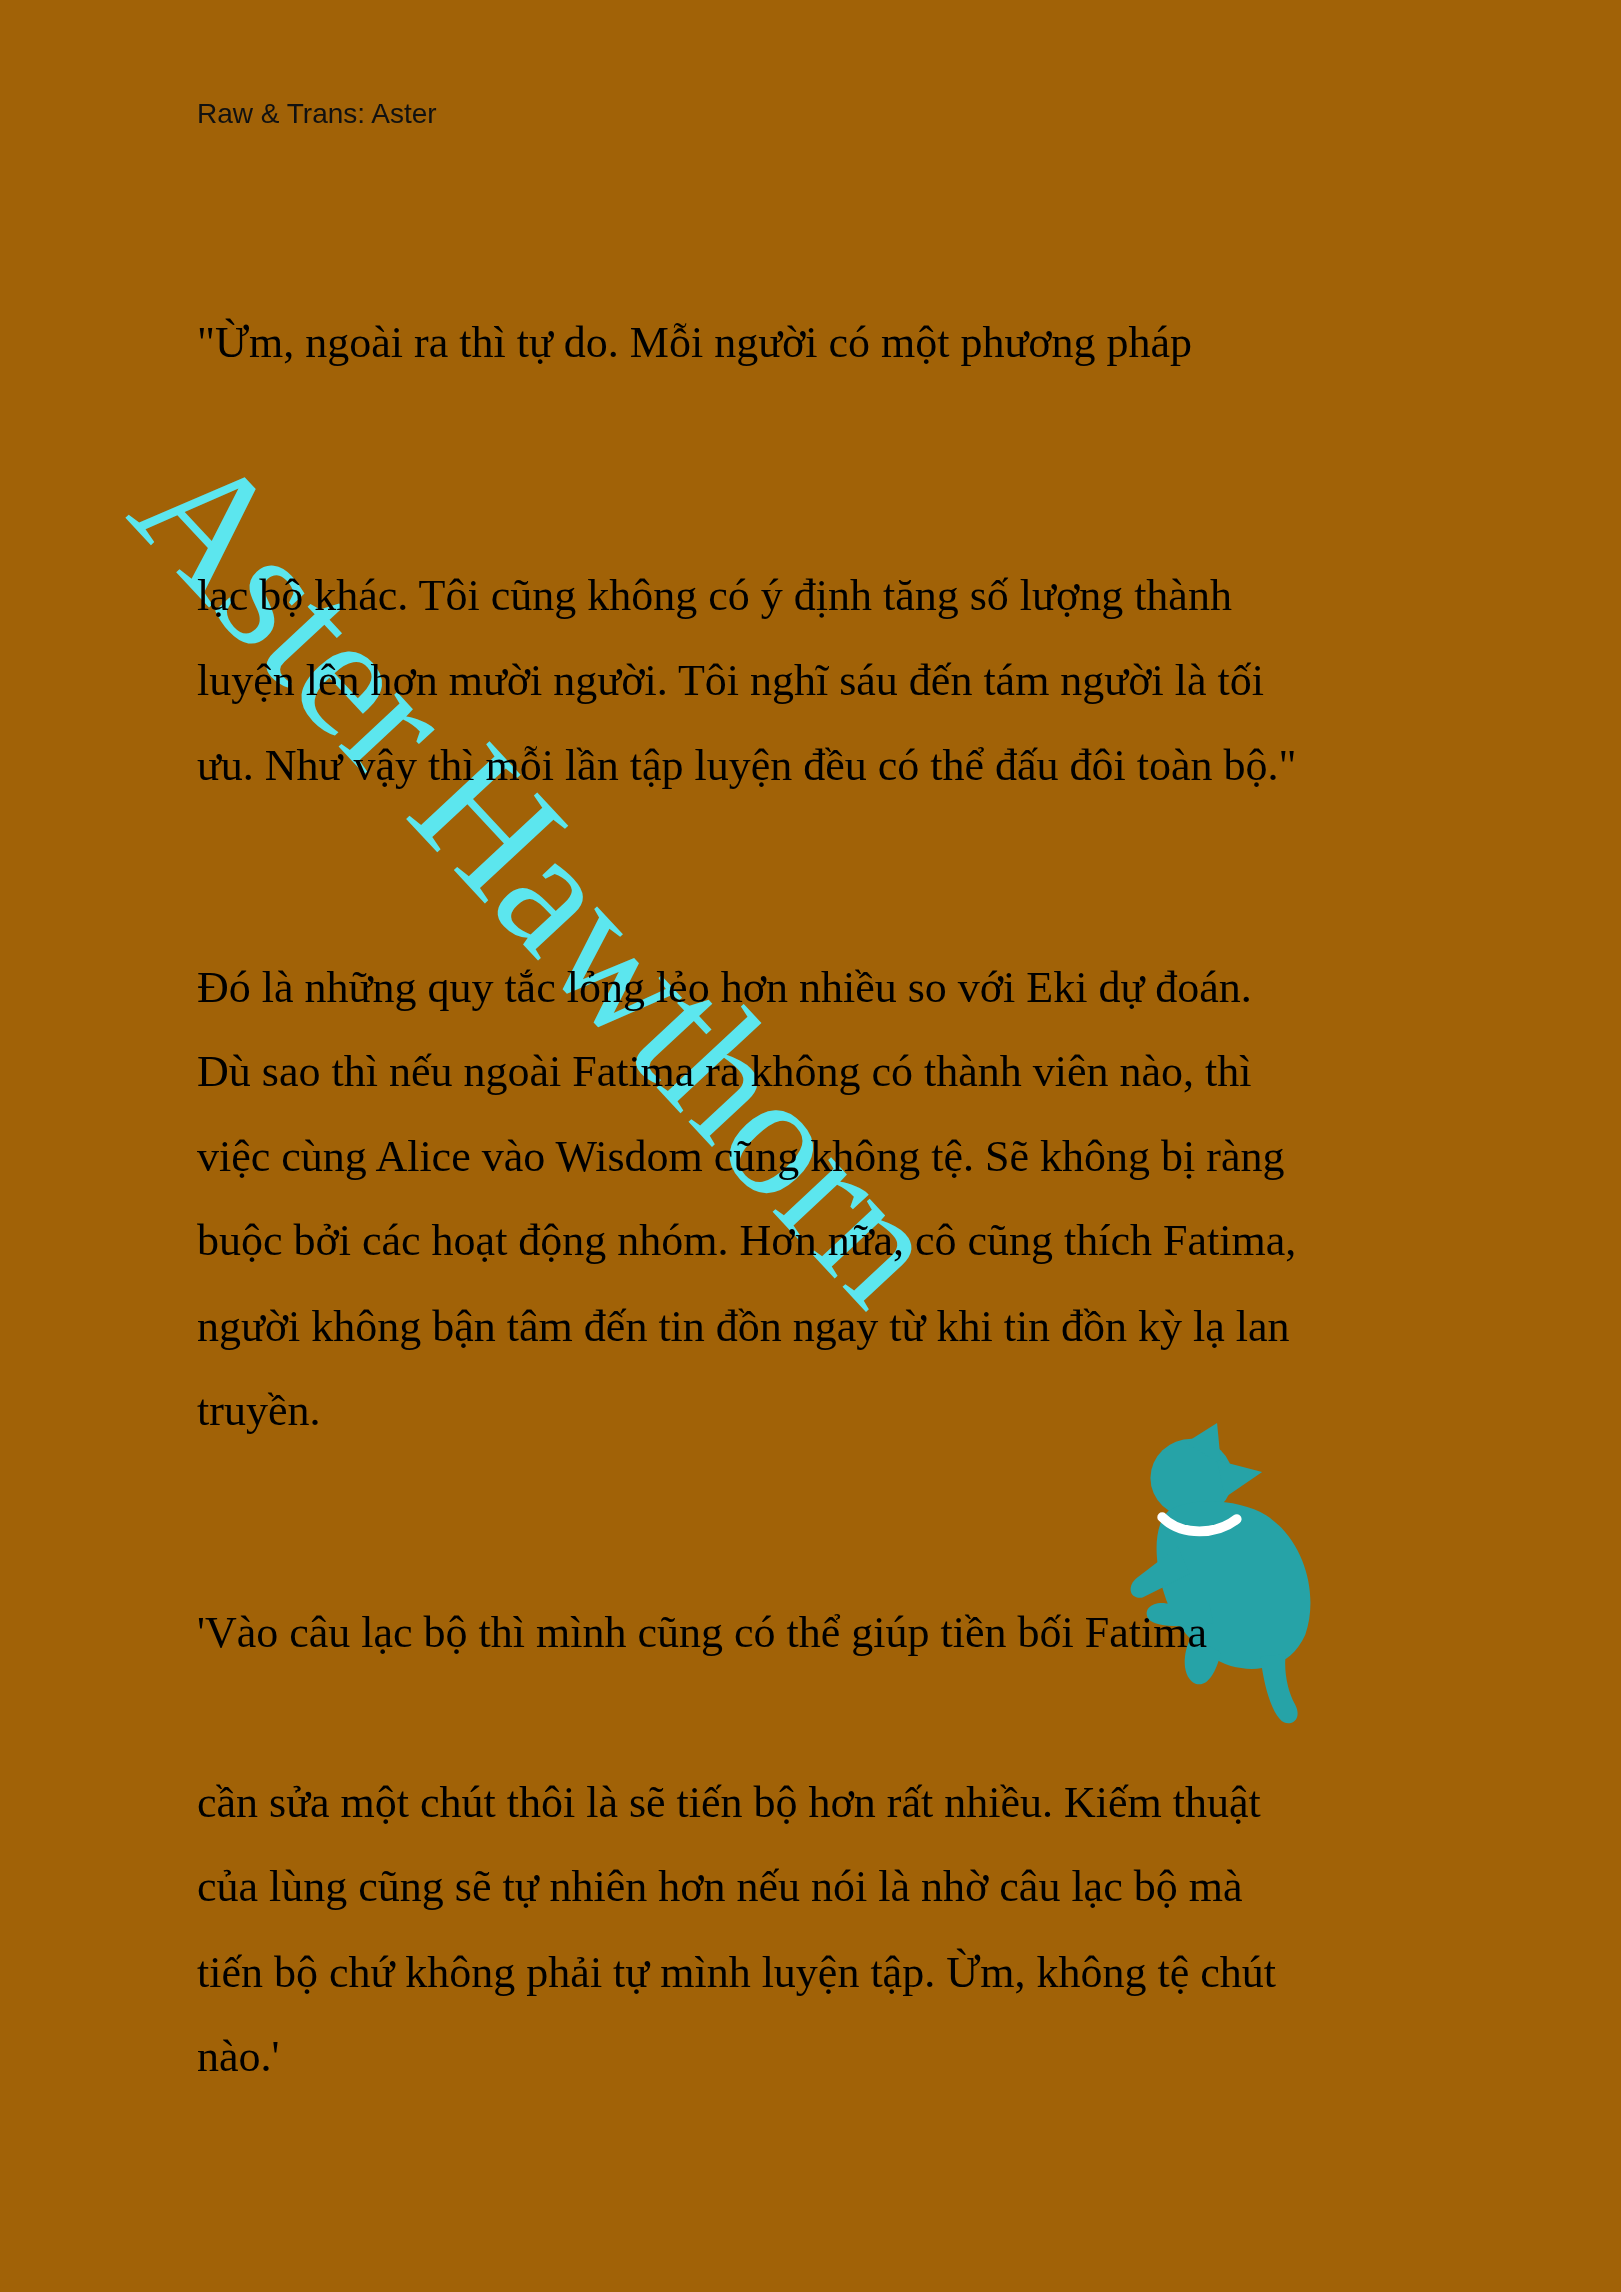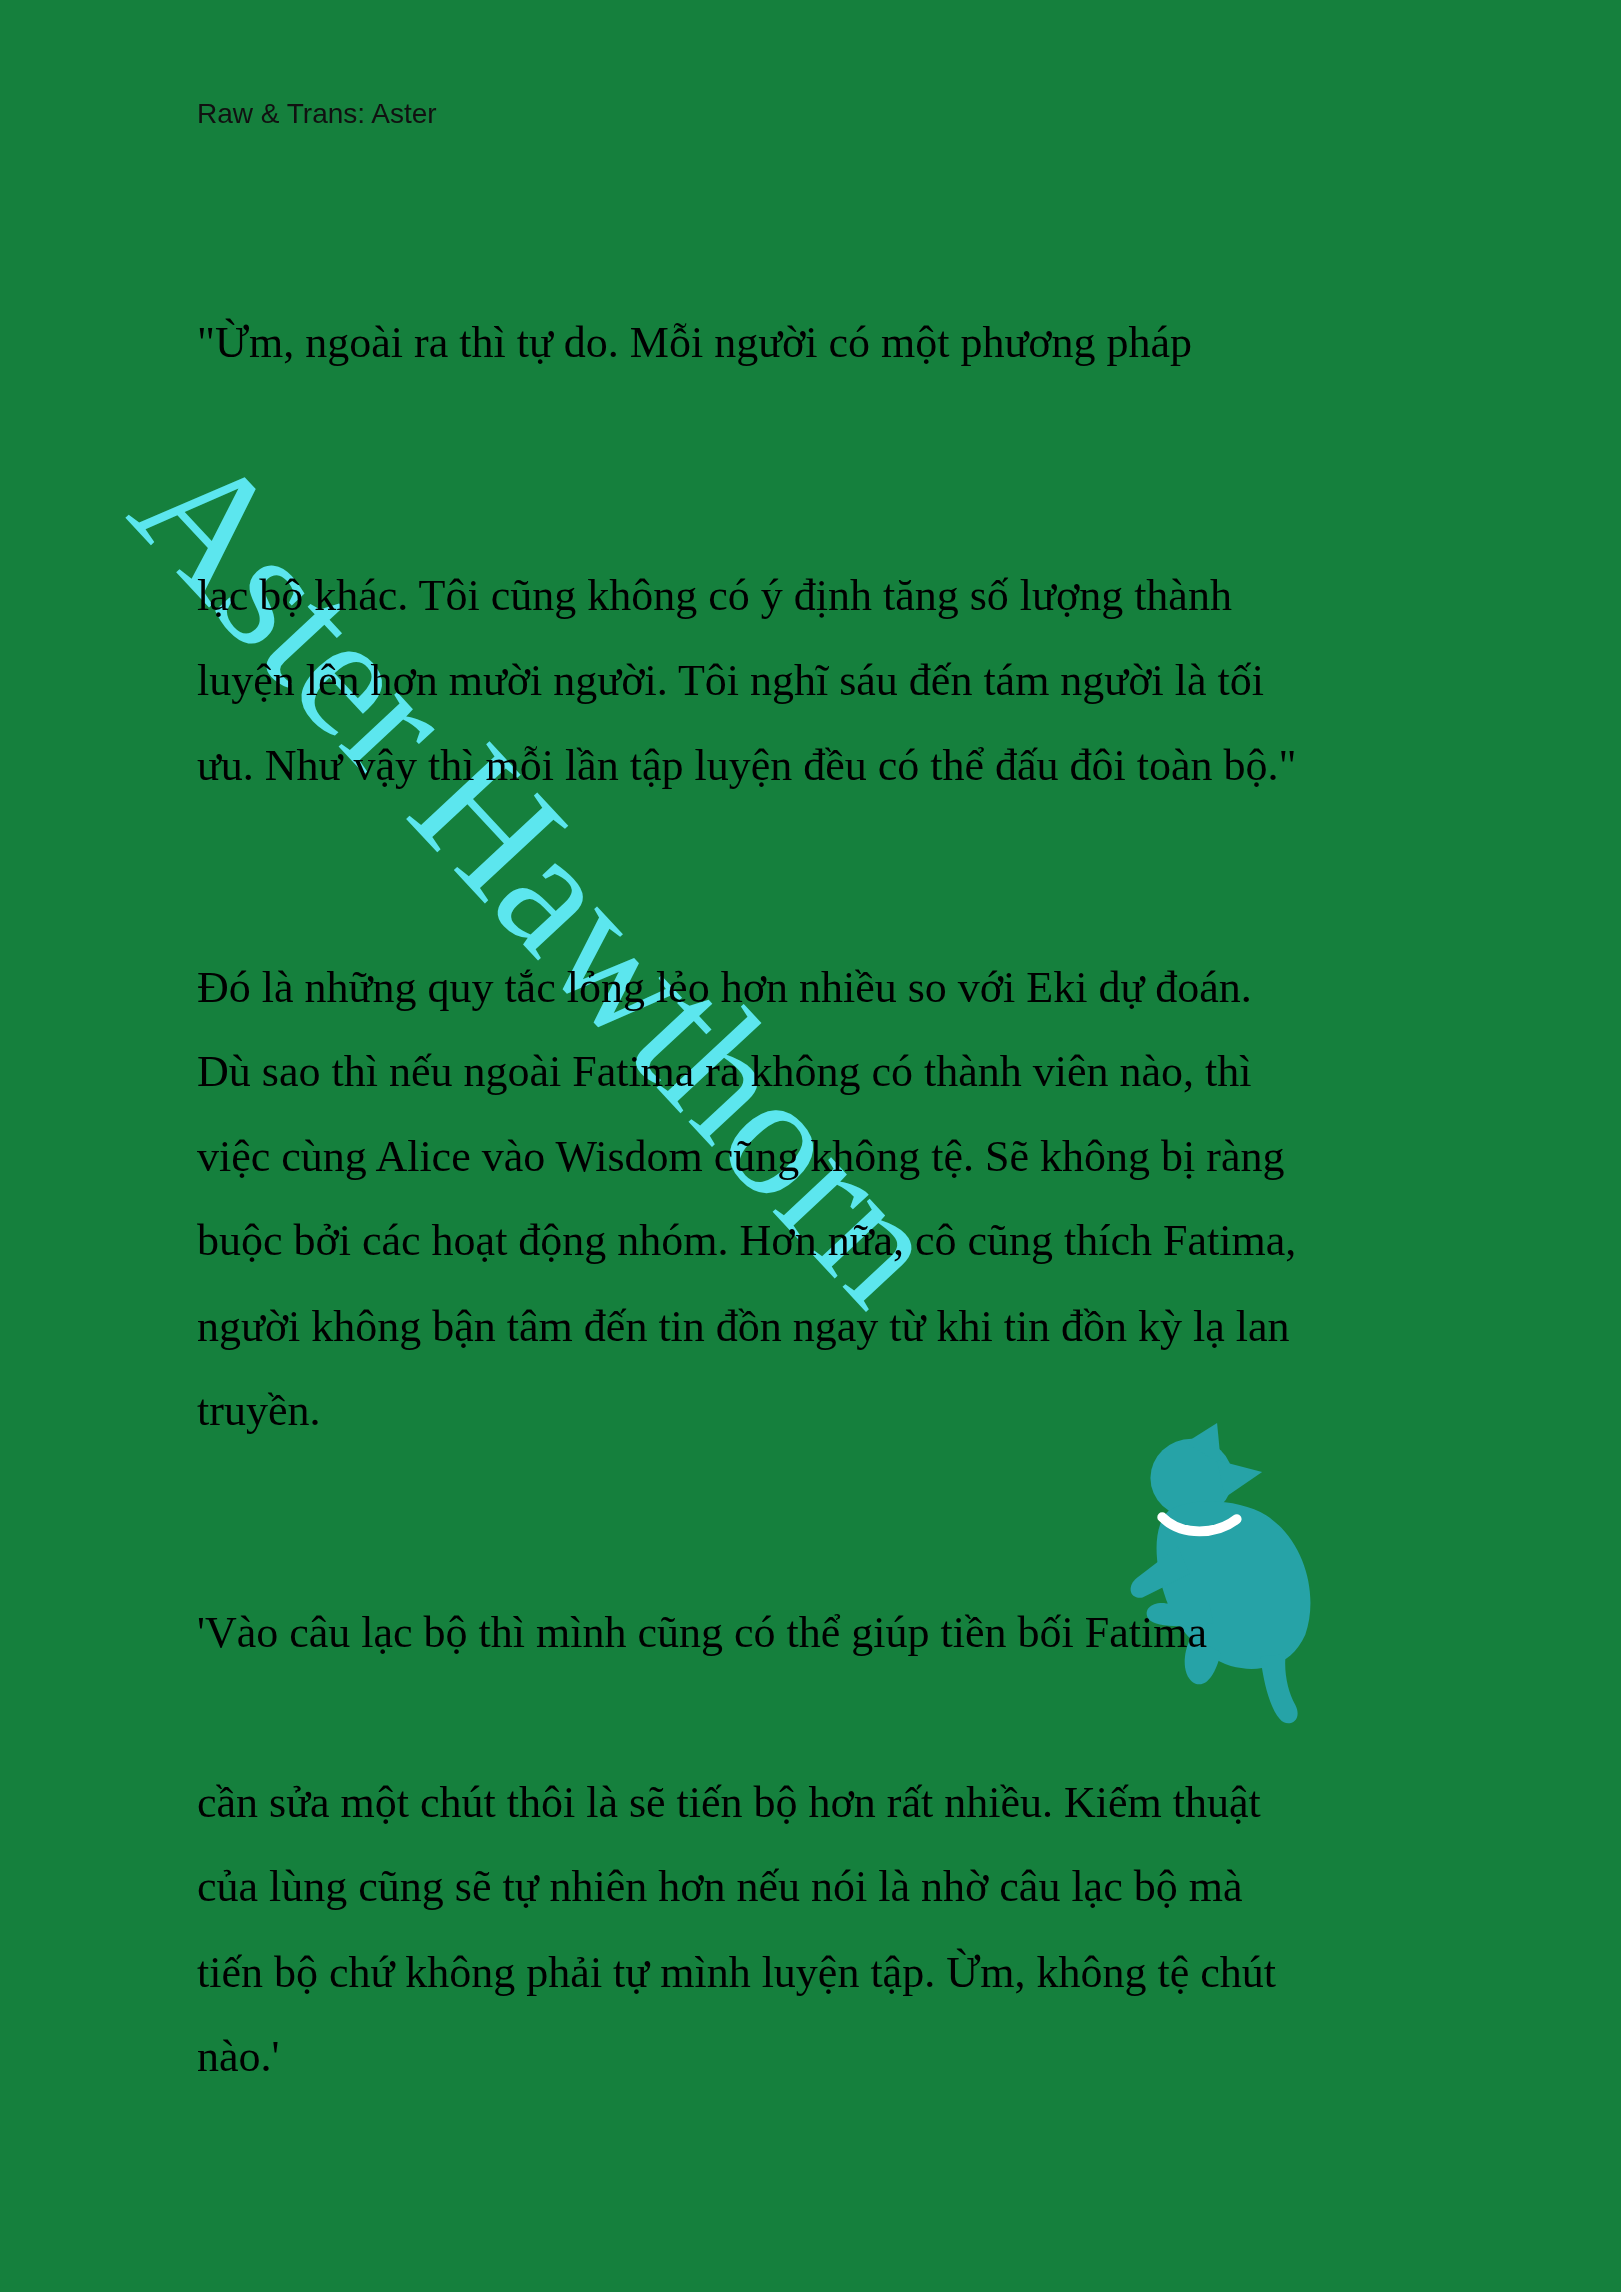--- a/index.html
+++ b/index.html
@@ -11,21 +11,21 @@
       width: 1621px;
       height: 2293px;
       position: relative;
       overflow: hidden;
     }
     .page {
       position: absolute;
       left: 0; top: 0;
       width: 1621px;
       height: 2293px;
-      background: #15803d;
+      background: #a16207;
     }
     .header {
       position: absolute;
       left: 197px;
       top: 96px;
       font-family: "Liberation Sans", sans-serif;
       font-size: 28px;
       line-height: 35px;
       color: #111111;
       white-space: nowrap;

